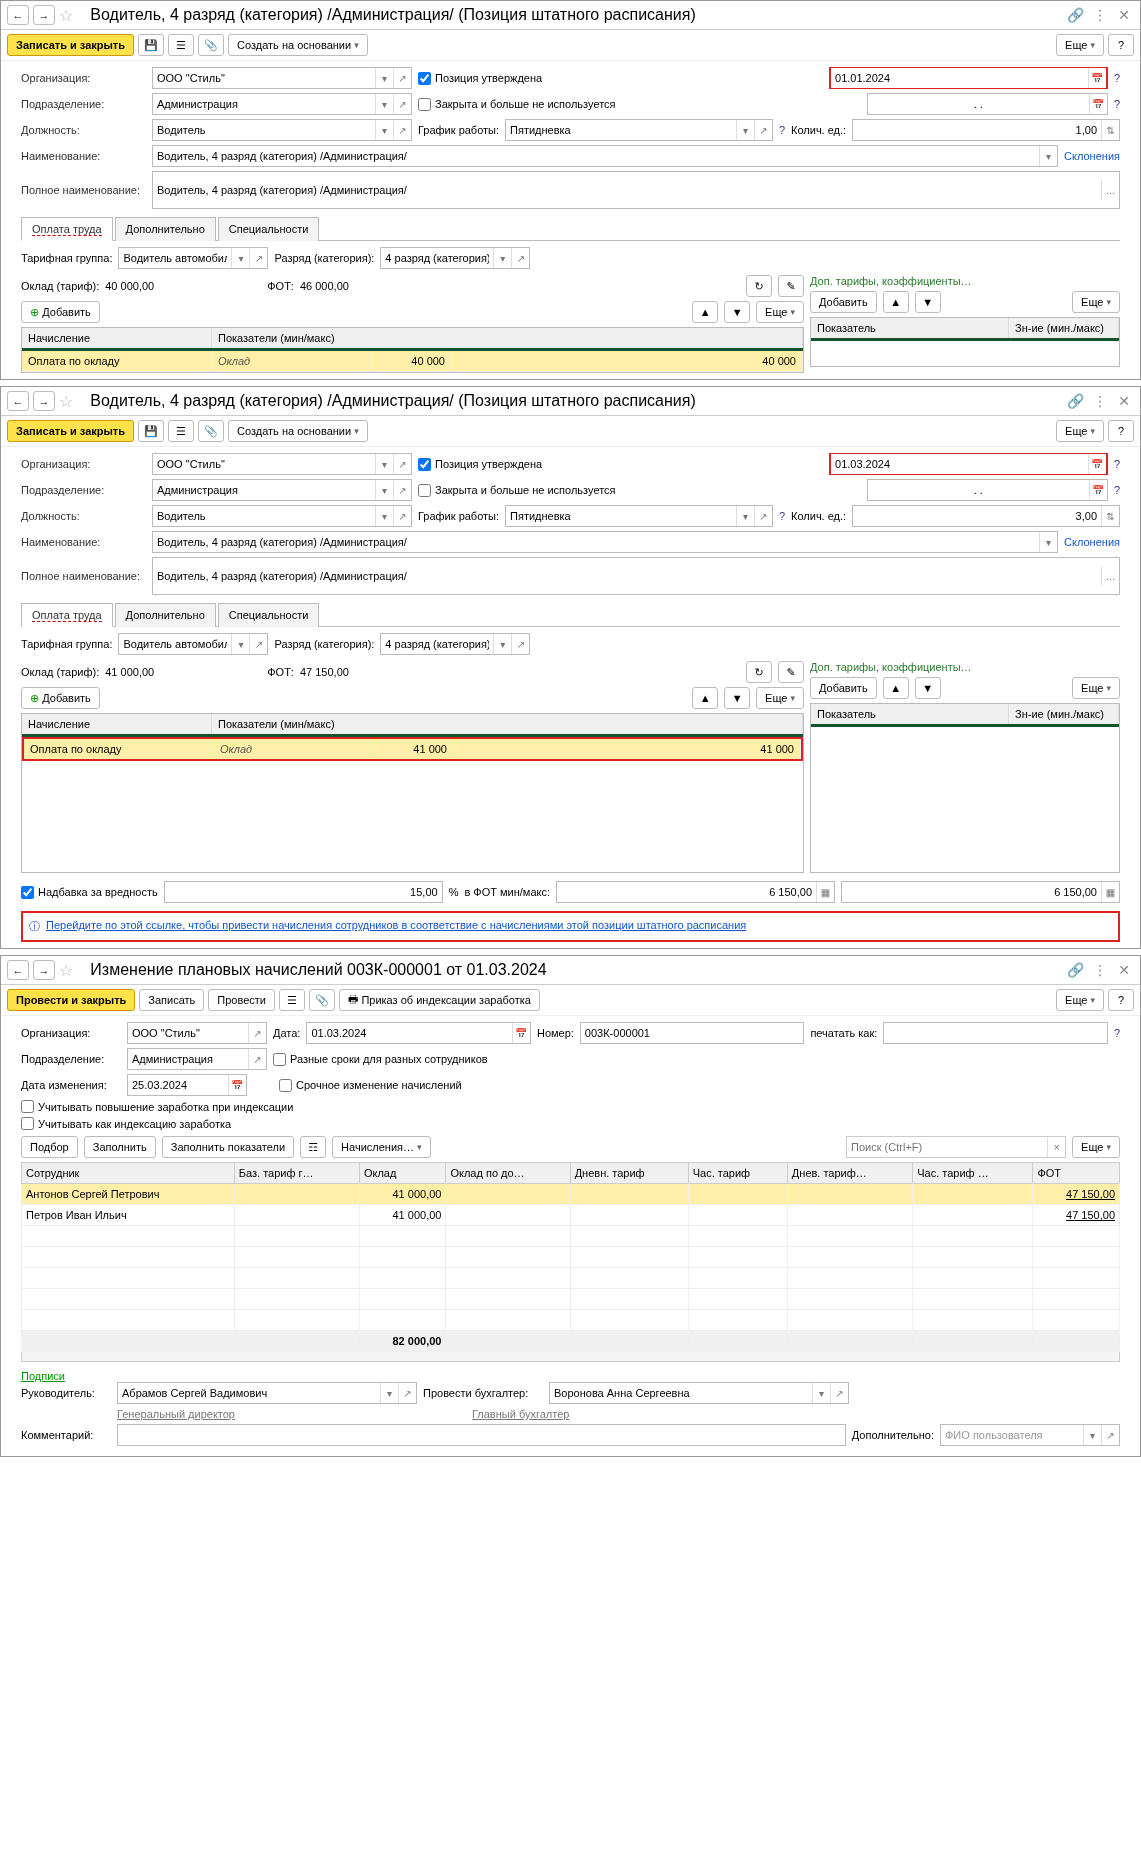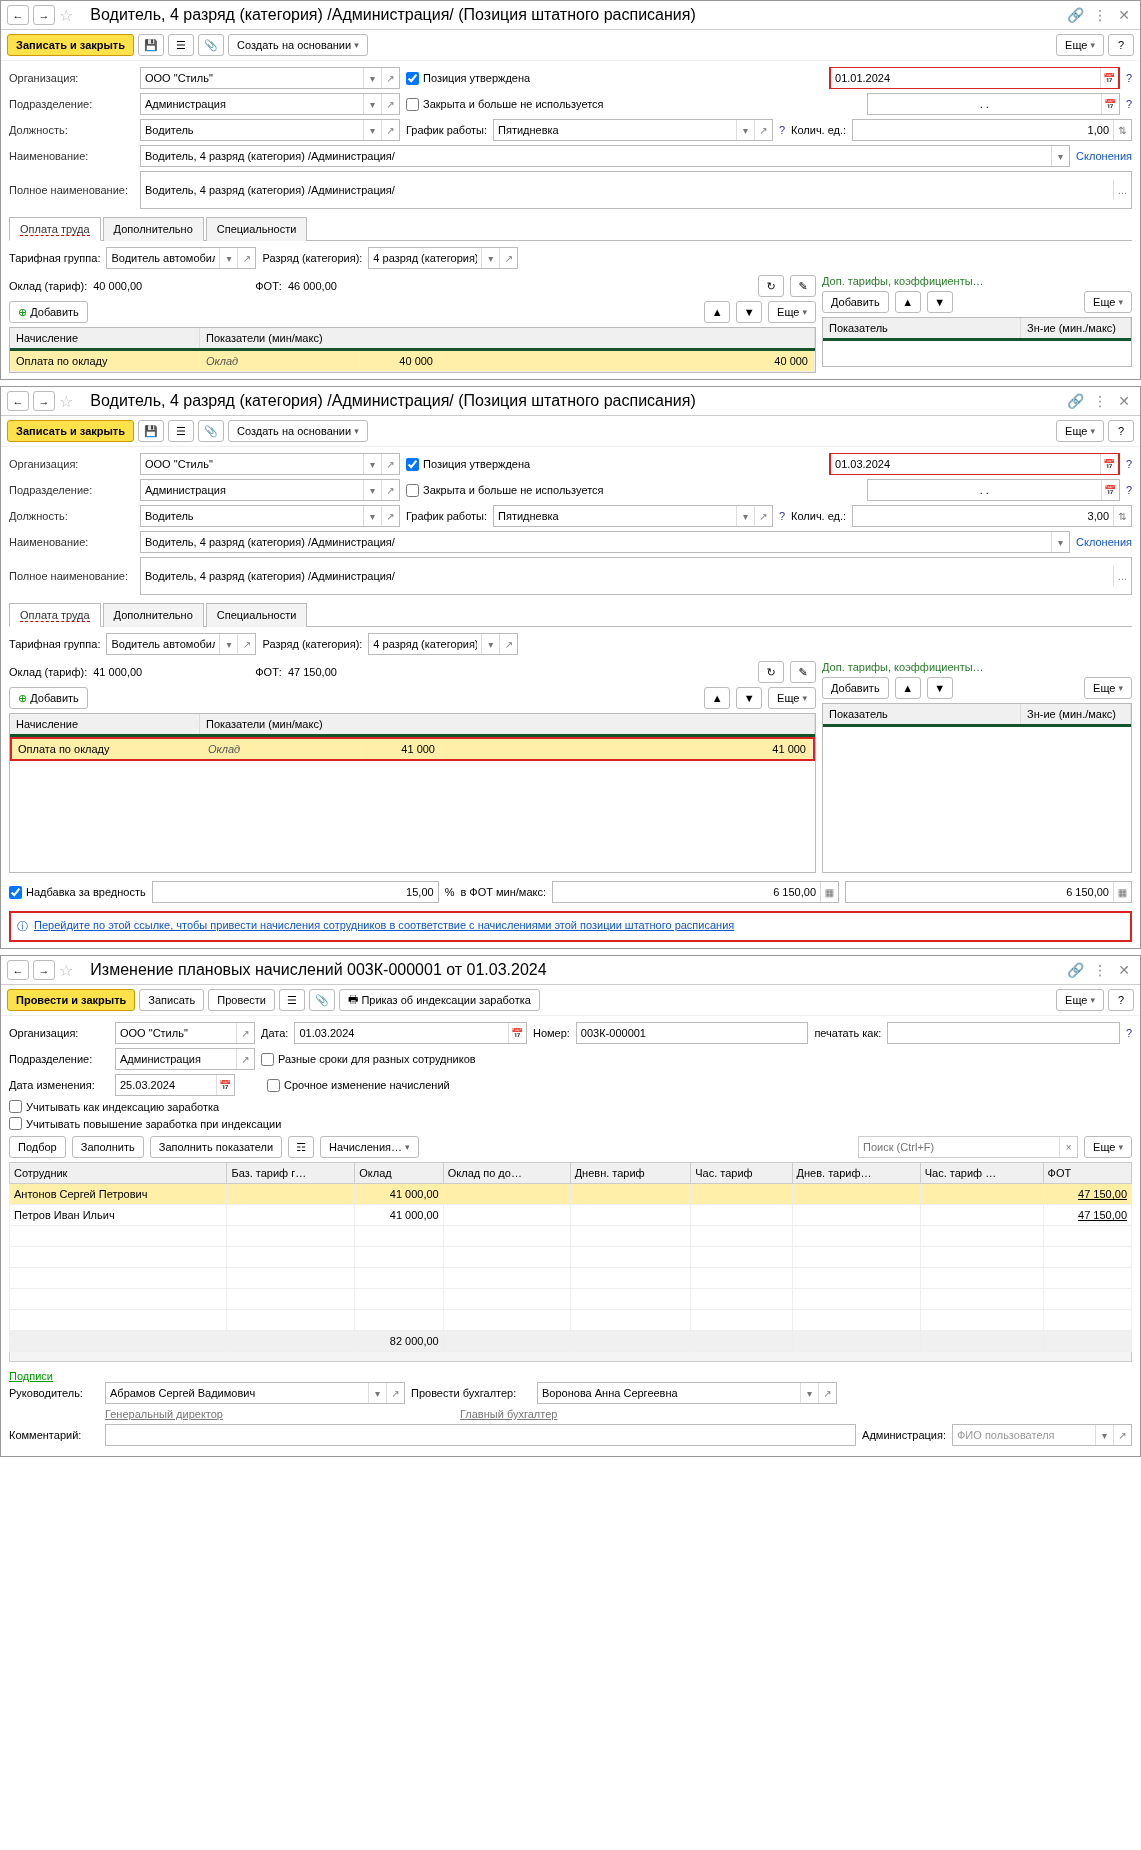--- a/index.html
+++ b/index.html
@@ -9,21 +9,21 @@
 .nav-btn{width:22px;height:20px;border:1px solid #bbb;background:#fff;display:inline-flex;align-items:center;justify-content:center;border-radius:3px;cursor:pointer}
 .star{color:#bbb;font-size:16px;cursor:pointer}
 .title{font-size:16px;margin-left:13px;flex:1}
 .ticon{width:20px;height:18px;border:0;background:transparent;cursor:pointer;color:#888;font-size:14px}
 .toolbar{display:flex;align-items:center;padding:4px 6px;gap:4px;border-bottom:1px solid #eee}
 .btn{border:1px solid #bbb;background:#fff;padding:3px 8px;border-radius:3px;cursor:pointer;display:inline-flex;align-items:center;gap:3px;height:22px}
 .btn-yellow{background:#ffe14a;border-color:#cc9a00;font-weight:bold}
 .btn-icon{width:26px;justify-content:center;padding:3px 0}
 .spacer{flex:1}
 .dd::after{content:" ▾";color:#666;font-size:9px}
-.body{padding:6px 8px}
+.body{padding:6px 20px}
 .row{display:flex;align-items:center;margin-bottom:4px;gap:6px}
 .lbl{width:125px;color:#333}
 .fld{display:flex;align-items:center;border:1px solid #bbb;background:#fff;height:22px;flex:1}
 .fld input{border:0;outline:0;flex:1;padding:0 4px;height:20px;width:100%}
 .fld-btn{width:18px;height:20px;background:#fff;border:0;border-left:1px solid #ddd;cursor:pointer;color:#777;font-size:10px}
 .chk{display:flex;align-items:center;gap:4px}
 .chk input{margin:0}
 .date-red{border:2px solid #d22}
 .hl{color:#339;cursor:pointer}
 .tabs{display:flex;border-bottom:1px solid #bbb;margin-top:8px}
@@ -48,21 +48,21 @@
 .sm{width:80px}
 .w60{width:60px}
 .w120{width:120px}
 .signs a{color:#090;text-decoration:underline}
 .search-fld{border:1px solid #ccc;display:flex;align-items:center;height:22px;width:220px}
 .search-fld input{border:0;outline:0;flex:1;padding:0 4px;color:#aaa}
 table.dg{width:100%;border-collapse:collapse;border:1px solid #bbb}
 table.dg th{background:#f0f0f0;border:1px solid #ccc;padding:4px;font-weight:normal;text-align:left}
 table.dg td{border:1px solid #eee;padding:4px}
 table.dg tr.sel td{background:#ffefa8}
-.tfoot td{background:#f0f0f0;font-weight:normal}
+.tfoot td{background:#f0f0f0;font-weight:bold}
 .u{text-decoration:underline}
 </style>
 </head>
 <body>
 
 <div class="window">
   <div class="titlebar">
     <button class="nav-btn">←</button>
     <button class="nav-btn">→</button>
     <span class="star">☆</span>
@@ -485,27 +485,27 @@
           <button class="fld-btn">📅</button>
         </span>
       <label class="chk" style="margin-left:26px">
           <input type="checkbox" style="">
           <span>Срочное изменение начислений</span>
         </label>
     </div>
     <div class="row">
       <label class="chk">
           <input type="checkbox" style="">
+          <span>Учитывать повышение заработка при индексации</span>
+        </label>
+    </div>
+    <div class="row">
+      <label class="chk">
+          <input type="checkbox" style="">
           <span>Учитывать как индексацию заработка</span>
-        </label>
-    </div>
-    <div class="row">
-      <label class="chk">
-          <input type="checkbox" style="">
-          <span>Учитывать повышение заработка при индексации</span>
         </label>
     </div>
 
     <div class="row" style="margin-top:6px">
       <button class="btn">Подбор</button>
       <button class="btn">Заполнить</button>
       <button class="btn">Заполнить показатели</button>
       <button class="btn btn-icon">☶</button>
       <button class="btn dd">Начисления…</button>
       <span class="spacer"></span>
@@ -644,21 +644,21 @@
       <span style="width:90px"></span>
       <a href="#" style="color:#777;text-decoration:underline">Генеральный директор</a>
       <span style="width:225px"></span>
       <a href="#" style="color:#777;text-decoration:underline">Главный бухгалтер</a>
     </div>
     <div class="row" style="">
       <span style="width:90px">Комментарий:</span>
       <span class="fld" style="flex:1">
           <input style="">
         </span>
-      <span>Администрация:</span>
+      <span>Дополнительно:</span>
       <span class="fld" style="width:180px;flex:0 0 180px">
           <input style="color: rgb(153, 153, 153);" value="ФИО пользователя">
           <button class="fld-btn">▾</button>
           <button class="fld-btn">↗</button>
         </span>
     </div>
   </div>
 </div>
 
 </body></html>

